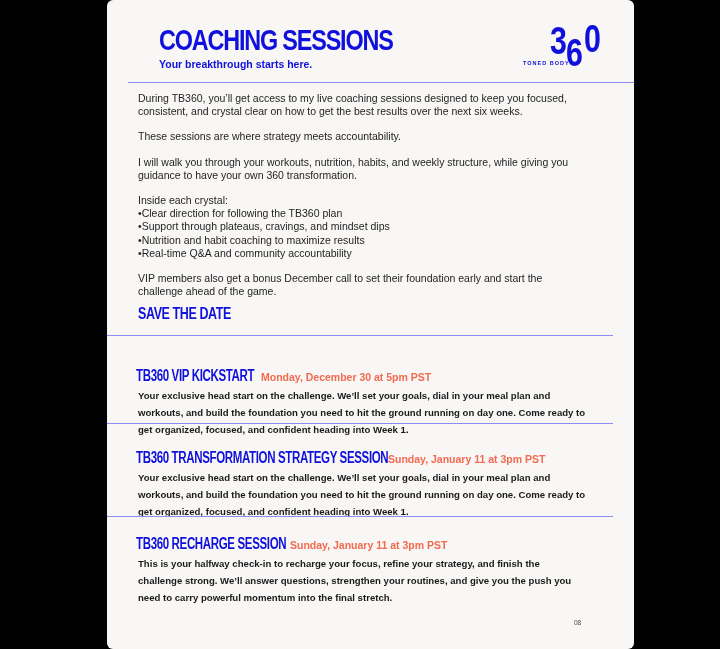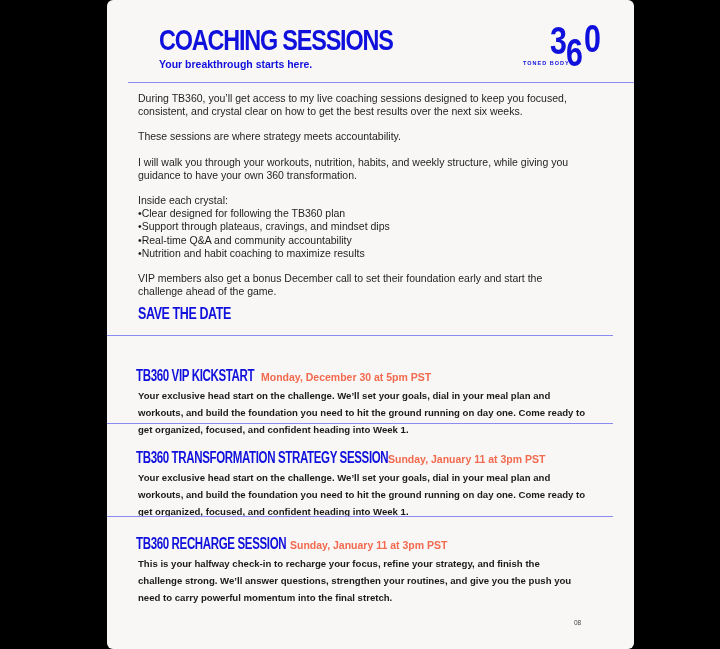--- a/index.html
+++ b/index.html
@@ -181,24 +181,24 @@
     </div>
   </div>
 
   <div class="intro">
     <p>During TB360, you’ll get access to my live coaching sessions designed to keep you focused, consistent, and crystal clear on how to get the best results over the next six weeks.</p>
     <p>These sessions are where strategy meets accountability.</p>
     <p>I will walk you through your workouts, nutrition, habits, and weekly structure, while giving you guidance to have your own 360 transformation.</p>
     <div style="margin-bottom:12px;">
       <div>Inside each crystal:</div>
       <ul>
-        <li>Clear designed for following the TB360 plan</li>
+        <li>Clear direction for following the TB360 plan</li>
         <li>Support through plateaus, cravings, and mindset dips</li>
+        <li>Nutrition and habit coaching to maximize results</li>
         <li>Real-time Q&amp;A and community accountability</li>
-        <li>Nutrition and habit coaching to maximize results</li>
       </ul>
     </div>
     <p>VIP members also get a bonus December call to set their foundation early and start the challenge ahead of the game.</p>
   </div>
 
   <div class="save-date">SAVE THE DATE</div>
 
   <div class="divider" style="top:335px;"></div>
 
   <div class="session" style="top:366px;">

